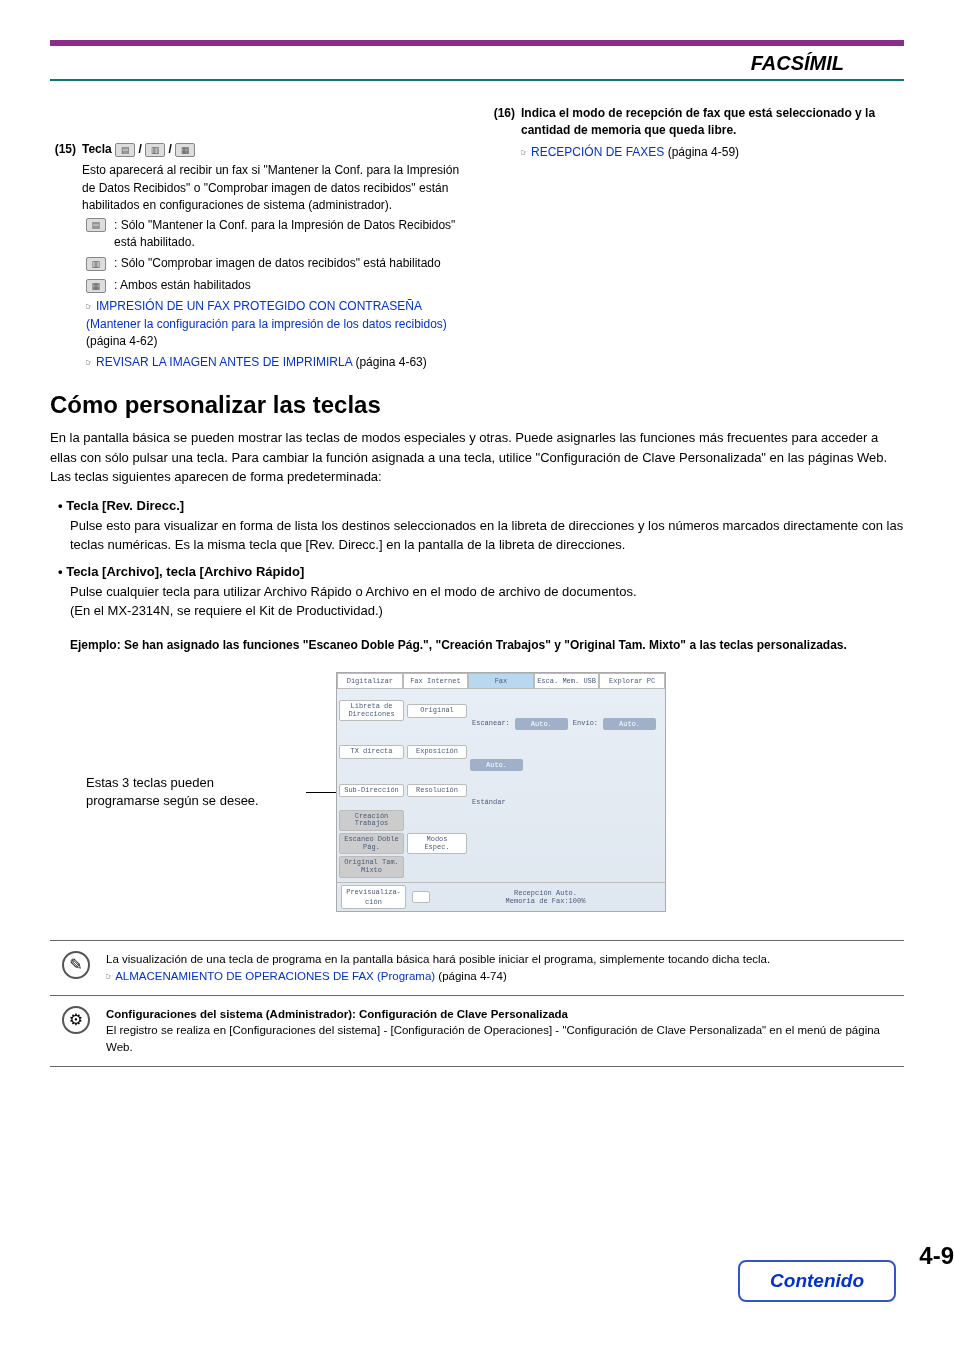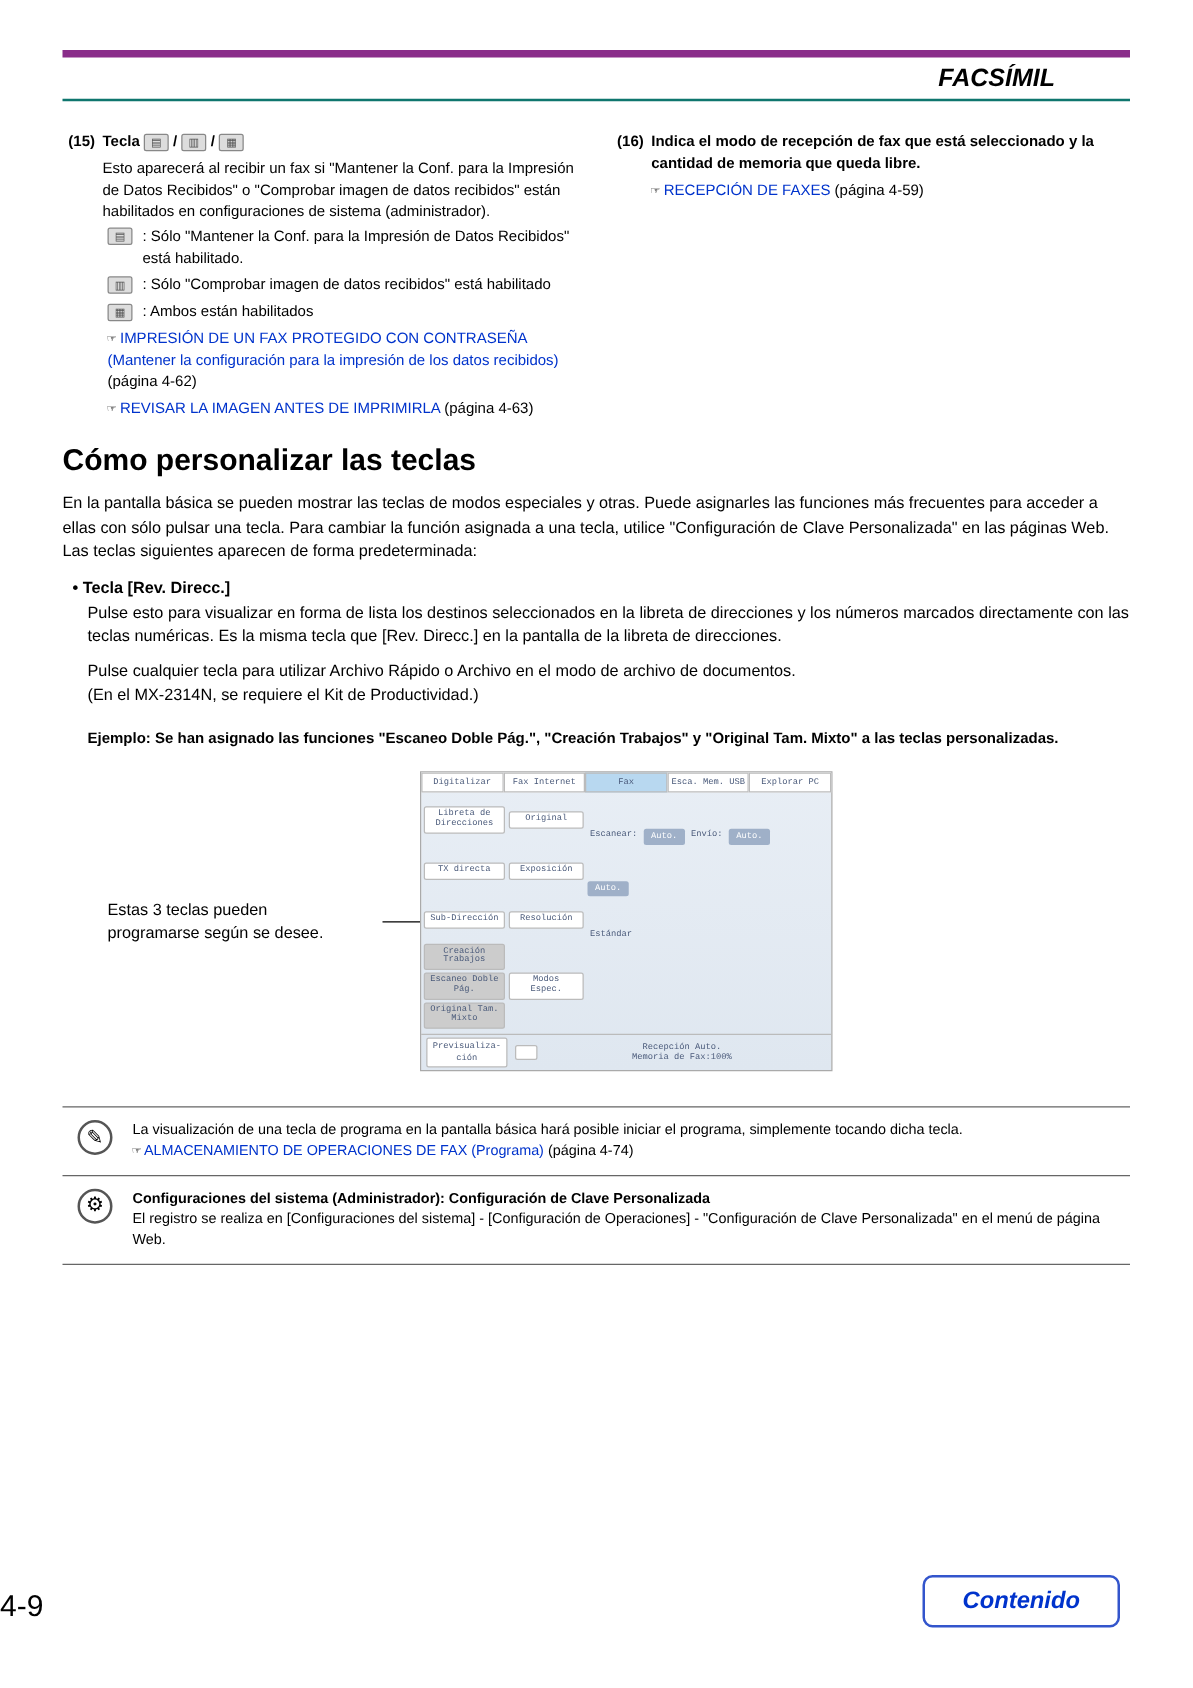--- a/index.html
+++ b/index.html
@@ -2,21 +2,21 @@
 <html><head>
 <meta charset="utf-8">
 <style>
   * { box-sizing: border-box; margin: 0; padding: 0; }
   body { font-family: Arial, Helvetica, sans-serif; width: 954px; height: 1350px; background: #fff; position: relative; color: #000; }
   .top-accent { height: 6px; background: #8a2d8a; margin: 40px 50px 0 50px; }
   .header { display: flex; justify-content: flex-end; padding: 6px 60px 4px 50px; border-bottom: 2px solid #0f766e; margin: 0 50px; }
   .header-title { font-size: 20px; font-weight: bold; font-style: italic; }
   .content { padding: 24px 50px 0 50px; font-size: 12px; line-height: 1.45; }
   .two-col { display: flex; gap: 24px; }
-  .col-left { flex: 1; }
+  .col-left { flex: 1; margin-top: 36px; }
   .col-right { flex: 1; }
   .item-row { display: flex; }
   .item-num { width: 32px; font-weight: bold; text-align: right; padding-right: 6px; }
   .item-body { flex: 1; }
   .bold { font-weight: bold; }
   .icon-box { display: inline-block; width: 20px; height: 14px; border: 1px solid #888; border-radius: 2px; background: #ddd; vertical-align: middle; font-size: 9px; text-align: center; line-height: 12px; color: #555; }
   .sub-line { display: flex; padding: 2px 0 2px 36px; }
   .sub-icon { width: 28px; }
   .sub-text { flex: 1; }
   .link-line { padding: 2px 0 2px 36px; }
@@ -31,32 +31,32 @@
   .caption-col { width: 220px; font-size: 13px; line-height: 1.4; }
   .connector { width: 30px; border-top: 1px solid #000; position: relative; top: 0; }
   .screen { border: 1px solid #aaa; background: linear-gradient(#e8eef5,#dfe7f0); width: 330px; font-family: "Courier New", monospace; font-size: 7px; color: #4a5a7a; }
   .screen-tabs { display: flex; align-items: flex-end; }
   .screen-tabs .tab { flex: 1; text-align: center; padding: 2px 0; border: 1px solid #bbb; background: #fff; font-size: 7px; }
   .screen-tabs .tab.active { background: #b8d8f0; }
   .screen-body { padding: 2px; }
   .screen-row { display: flex; align-items: center; margin-bottom: 2px; gap: 3px; }
   .screen-btn { background: #fff; border: 1px solid #bbb; border-radius: 2px; padding: 2px 4px; font-size: 7px; width: 65px; text-align: center; line-height: 1.1; }
   .screen-btn.sm { width: 60px; }
-  .screen-auto { background: #9fb0c8; color: #fff; border-radius: 2px; padding: 1px 6px; font-size: 7px; margin-top: 27px; }
+  .screen-auto { background: #9fb0c8; color: #fff; border-radius: 2px; padding: 1px 16px; font-size: 7px; margin-top: 27px; }
   .screen-label { font-size: 7px; padding: 0 2px; margin-top: 24px; }
   .screen-btn.dark { background: #ccc; }
   .screen-status { border-top: 1px solid #bbb; padding: 2px 4px; display: flex; align-items: center; font-size: 7px; }
   .screen-status-btn { width: 65px; background: #fff; border: 1px solid #bbb; border-radius: 2px; text-align: center; padding: 1px 0; font-size: 7px; }
   .screen-status-icon { display:inline-block; width: 18px; height: 12px; border: 1px solid #bbb; border-radius: 2px; background: #fff; margin-left: 6px; }
   .screen-status-text { flex: 1; text-align: center; font-size: 7px; line-height: 1.2; }
   .note-box { border-top: 1px solid #666; border-bottom: 1px solid #666; padding: 10px 12px; display: flex; align-items: flex-start; gap: 16px; font-size: 12px; margin: 0 0 0 0; }
   .note-box + .note-box { border-top: none; }
   .note-icon { width: 28px; height: 28px; border: 2px solid #555; border-radius: 50%; display: flex; align-items: center; justify-content: center; font-size: 16px; flex-shrink: 0; }
   .note-body { flex: 1; line-height: 1.45; font-size: 11.5px; }
-  .page-num { position: absolute; left: 0; right: 0; bottom: 50px; text-align: left; font-size: 24px; font-weight: normal; }
+  .page-num { position: absolute; left: 0; right: 0; bottom: 80px; text-align: right; font-size: 24px; font-weight: bold; }
   .contenido-btn { position: absolute; right: 58px; bottom: 48px; border: 2px solid #3355cc; border-radius: 8px; padding: 8px 30px; font-size: 19px; font-weight: bold; color: #0033cc; font-style: italic; background: #fff; }
 </style>
 </head>
 <body>
 
 <div class="top-accent"></div>
 <div class="header">
   <div class="header-title">FACSÍMIL</div>
 </div>
 
@@ -113,20 +113,21 @@
       </div>
     </div>
   </div>
 
   <div class="h2">Cómo personalizar las teclas</div>
   <div class="para">En la pantalla básica se pueden mostrar las teclas de modos especiales y otras. Puede asignarles las funciones más frecuentes para acceder a ellas con sólo pulsar una tecla. Para cambiar la función asignada a una tecla, utilice "Configuración de Clave Personalizada" en las páginas Web. Las teclas siguientes aparecen de forma predeterminada:</div>
 
   <div class="bullet">• Tecla [Rev. Direcc.]</div>
   <div class="bullet-body">Pulse esto para visualizar en forma de lista los destinos seleccionados en la libreta de direcciones y los números marcados directamente con las teclas numéricas. Es la misma tecla que [Rev. Direcc.] en la pantalla de la libreta de direcciones.</div>
 
+  <div class="bullet">• Tecla [Archivo], tecla [Archivo Rápido]</div>
   <div class="bullet-body">
     <div>Pulse cualquier tecla para utilizar Archivo Rápido o Archivo en el modo de archivo de documentos.</div>
     <div>(En el MX-2314N, se requiere el Kit de Productividad.)</div>
   </div>
 
   <div class="example-line">Ejemplo: Se han asignado las funciones "Escaneo Doble Pág.", "Creación Trabajos" y "Original Tam. Mixto" a las teclas personalizadas.</div>
 
   <div class="screen-area">
     <div class="caption-col">
       <div>Estas 3 teclas pueden</div>

